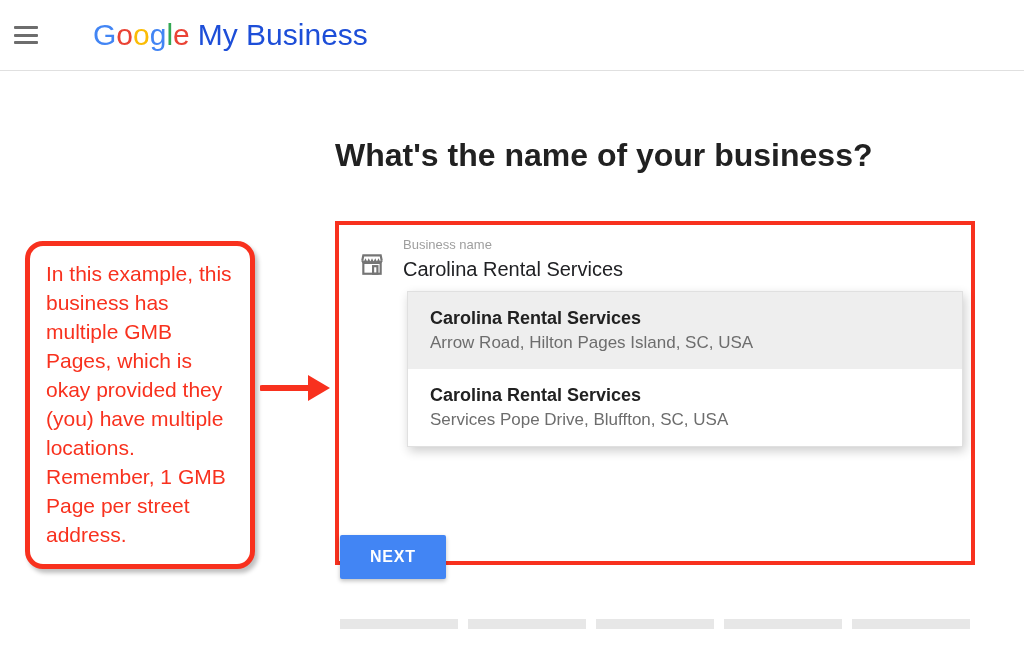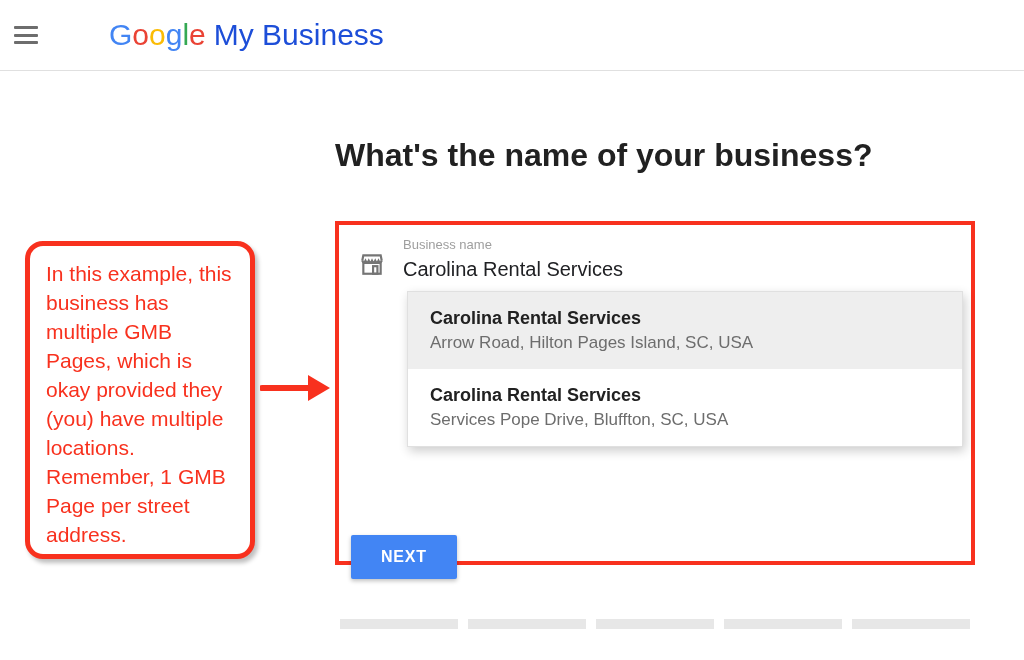--- a/index.html
+++ b/index.html
@@ -10,21 +10,20 @@
     font-family: Arial, "Helvetica Neue", Helvetica, sans-serif;
     background: #fff;
     color: #333;
   }
   .header {
     display: flex;
     align-items: center;
     height: 70px;
     border-bottom: 1px solid #e0e0e0;
     padding-left: 14px;
-    gap: 16px;
   }
   .hamburger {
     width: 24px;
     height: 18px;
     display: flex;
     flex-direction: column;
     justify-content: space-between;
     cursor: pointer;
     margin-right: 55px;
   }
@@ -67,21 +66,21 @@
     margin: 0;
   }
   
   .anno-box {
     position:absolute;
     top: 170px;
     left: 25px;
     width: 230px;
     border: 5px solid #f8311e;
     border-radius: 18px;
-    padding: 14px 16px 4px 16px;
+    padding: 14px 16px 14px 16px;
     color:#f8311e;
     font-size: 21px;
     line-height: 1.38;
     box-sizing: border-box;
     box-shadow: 3px 4px 4px rgba(0,0,0,0.25);
     background:#fff;
   }
   .anno-arrow {
     position:absolute;
     top:300px;
@@ -140,21 +139,21 @@
     padding: 16px 22px 16px 22px;
     cursor:pointer;
   }
   .dd-item.highlight { background:#eeeeee; }
   .dd-name { font-size:18px; font-weight:600; color:#212121; margin-bottom:4px; }
   .dd-addr { font-size:17px; color:#6d6d6d; }
   
   .next-btn {
     position:absolute;
     top:464px;
-    left:351px;
+    left:340px;
     background:#4285F4;
     color:#fff;
     border:none;
     height:44px;
     padding:5px 30px;
     font-size:16px;
     letter-spacing: .8px;
     font-weight:600;
     border-radius:2px;
     box-shadow:0 2px 4px rgba(0,0,0,.25);

